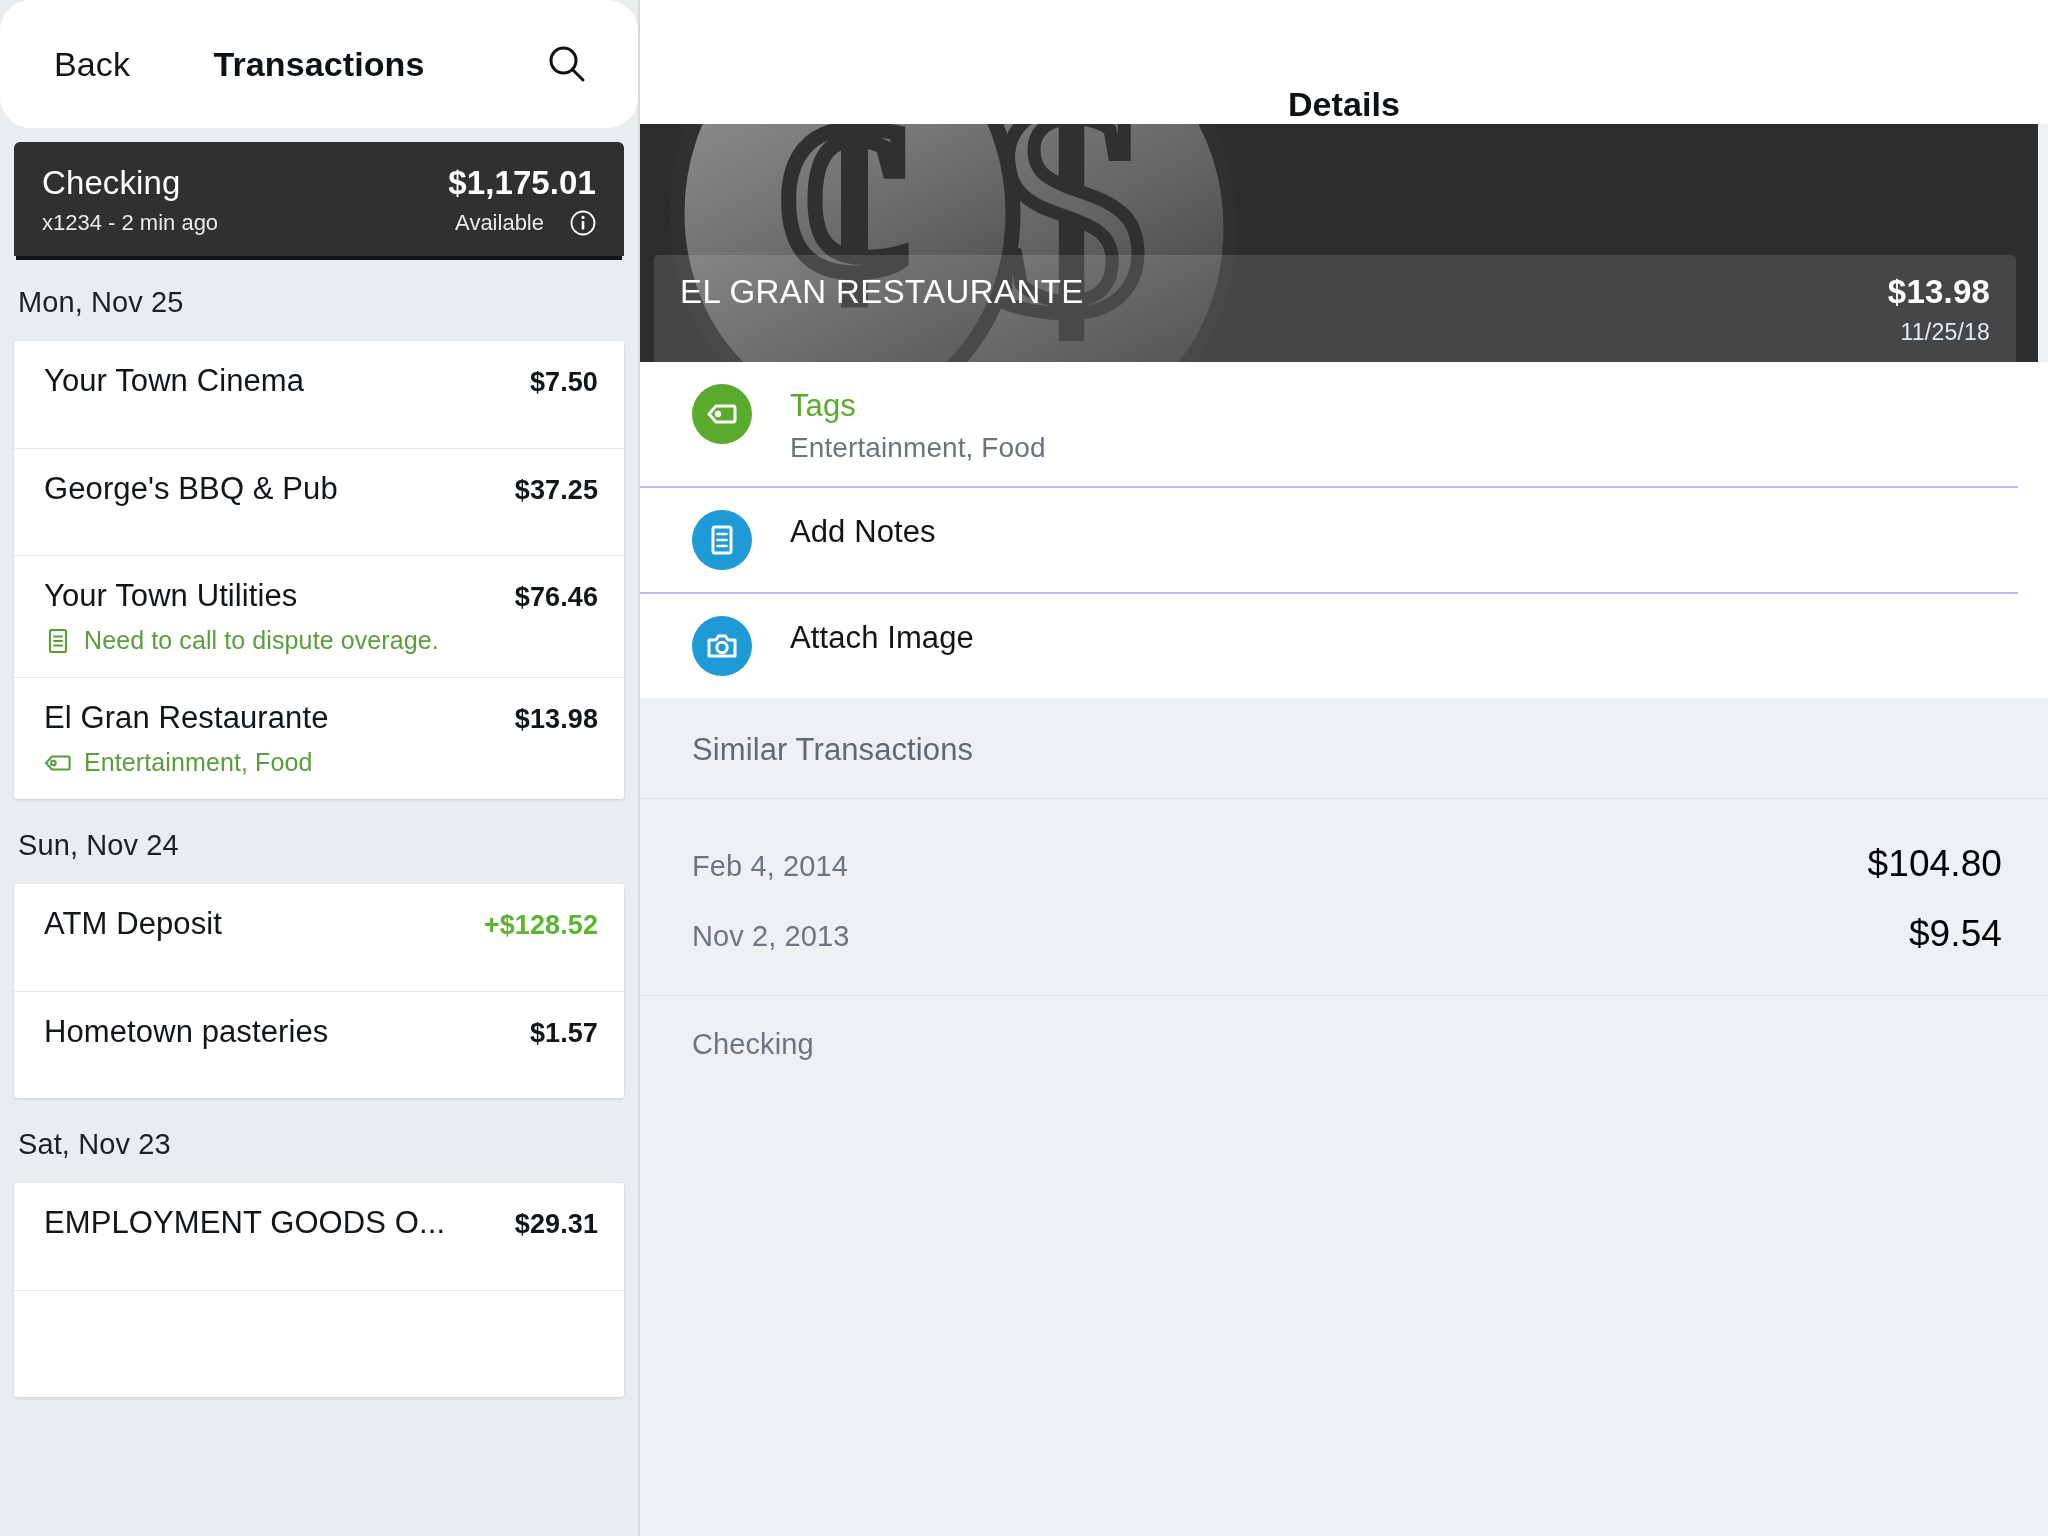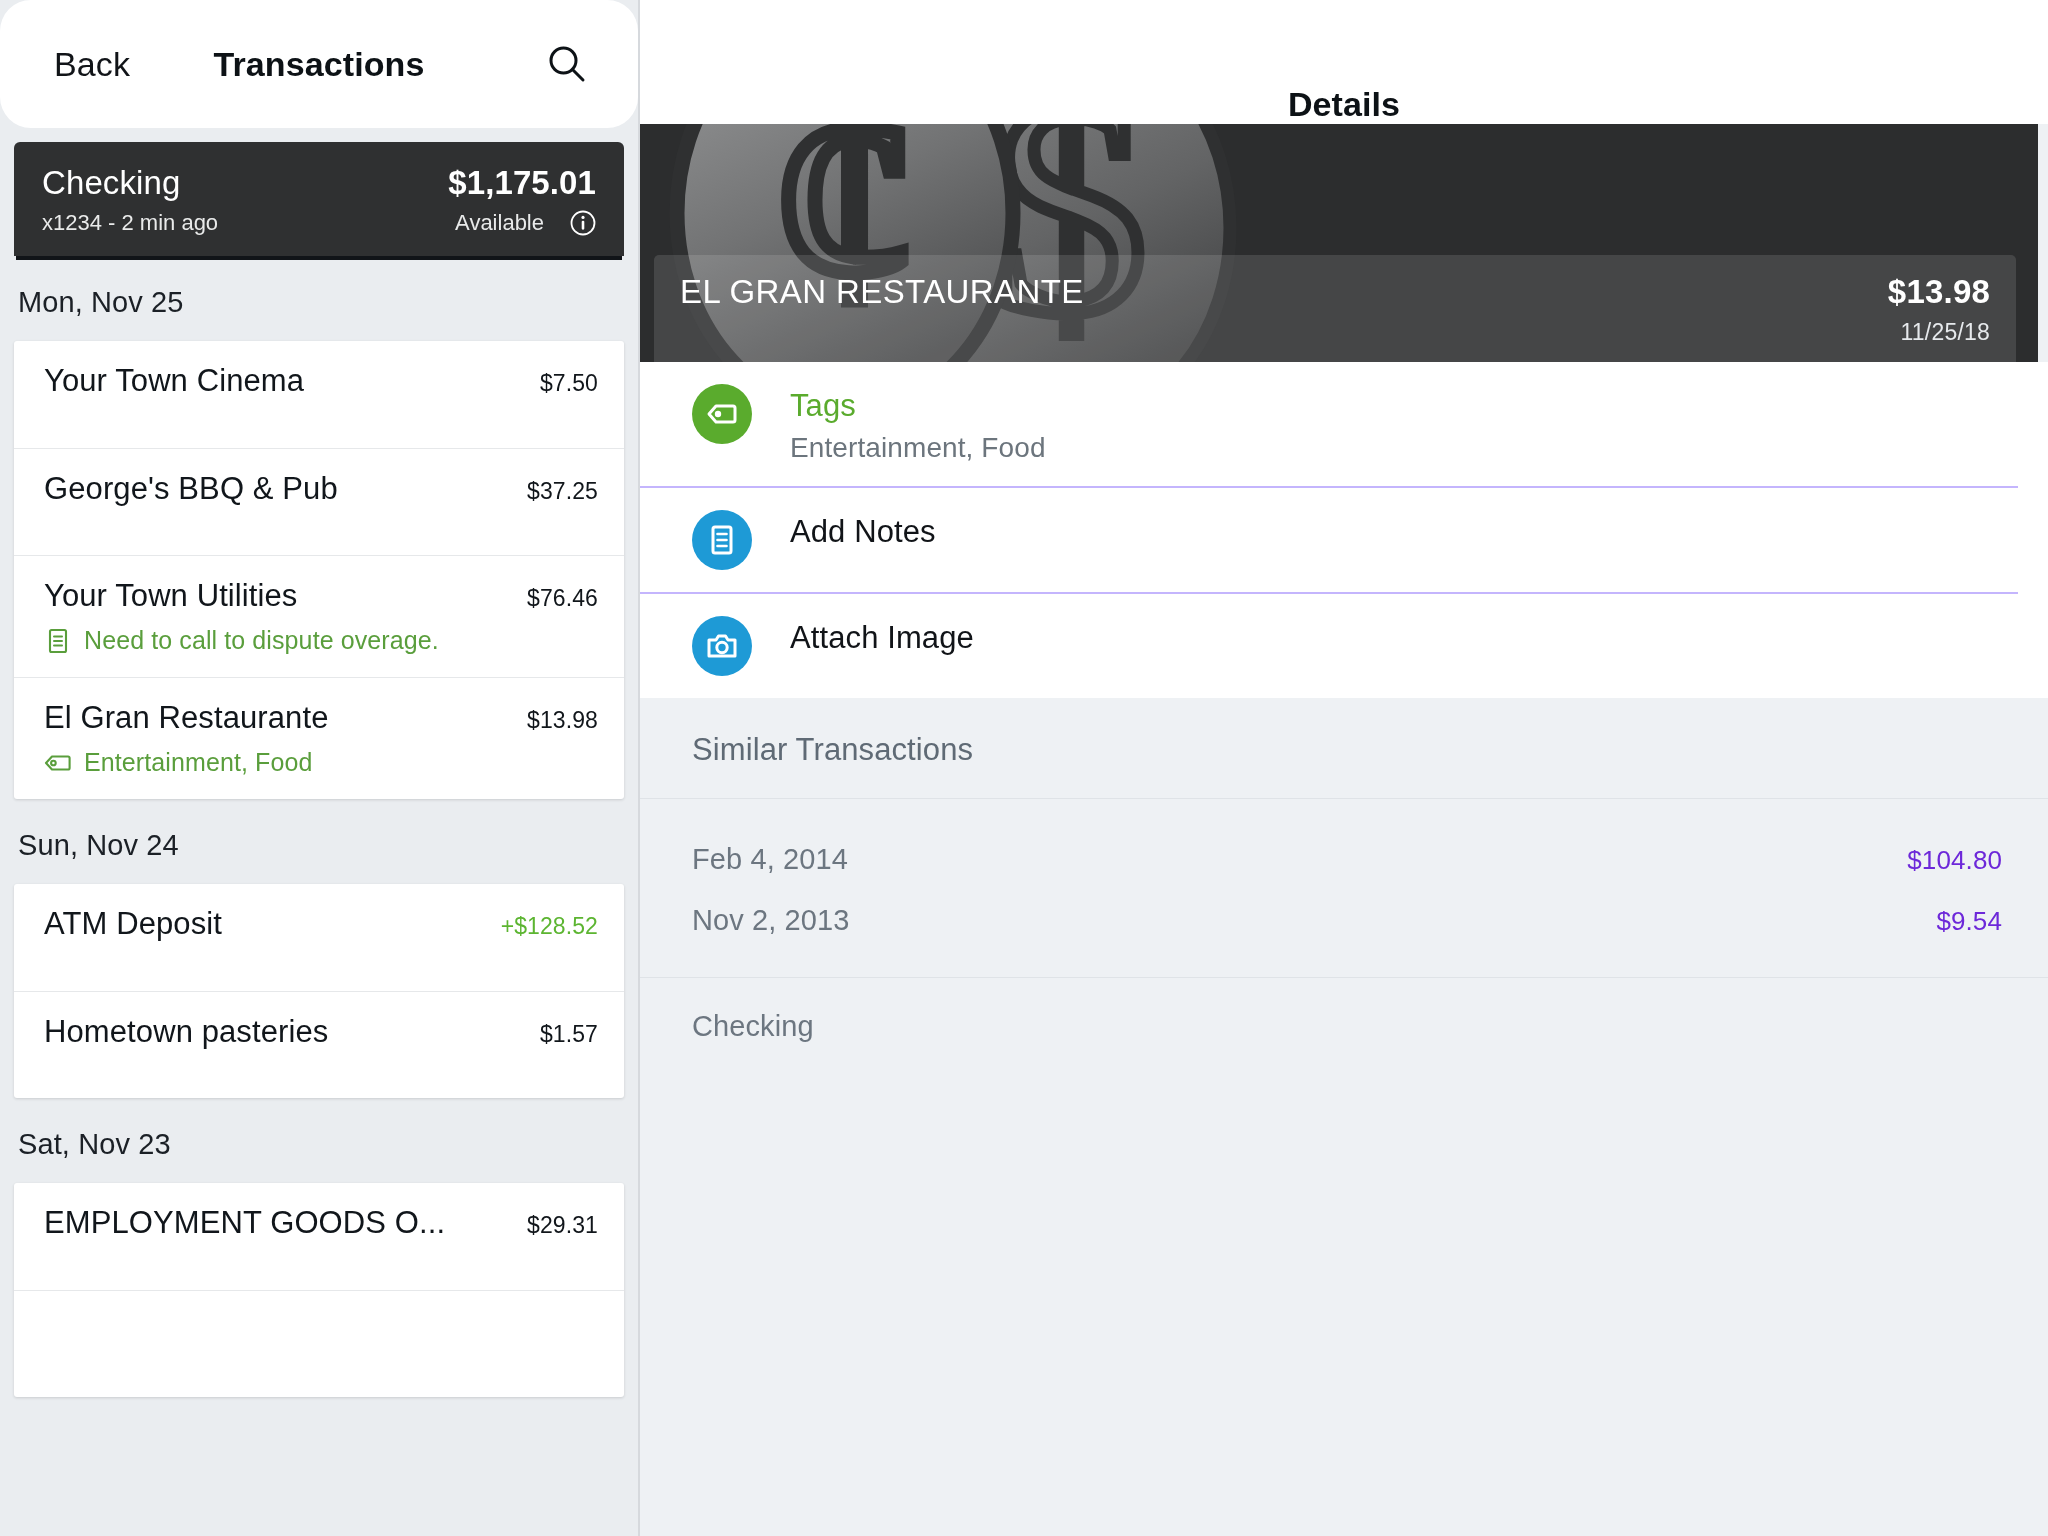--- a/index.html
+++ b/index.html
@@ -79,21 +79,21 @@
     border-top:1px solid #e6e8ea;
     min-height:107px;
   }
   .txn-row:first-child { border-top:none; }
   .txn-main { display:flex; align-items:baseline; justify-content:space-between; }
   .txn-name {
     font-size:31px; color:#11161b; letter-spacing:0.1px;
     white-space:nowrap; overflow:hidden; text-overflow:ellipsis;
     padding-right:18px;
   }
-  .txn-amt { font-size:23px; color:#11161b; font-weight:normal; white-space:nowrap; letter-spacing:0.1px;}
+  .txn-amt { font-size:27px; color:#11161b; font-weight:bold; white-space:nowrap; letter-spacing:0.1px;}
   .txn-amt.credit { color:#5cb531; }
   .txn-meta { display:flex; align-items:center; gap:12px; margin-top:12px; }
   .txn-meta-text { font-size:25px; color:#5a9e3c; letter-spacing:0.1px; }
   .mini-icon { width:28px; height:28px; flex:0 0 28px; display:block; }
 
   
   .right-pane {
     flex:1 1 auto; height:1536px;
     background:#eef1f4;
     display:flex; flex-direction:column;
@@ -157,21 +157,21 @@
     font-size:31px; color:#5f6a75;
     padding:34px 0 30px 52px;
     letter-spacing:0.1px;
   }
   .similar-list { border-top:1px solid #dfe3e7; padding:30px 0 26px 0; }
   .similar-row {
     display:flex; align-items:baseline; justify-content:space-between;
     padding:14px 46px 14px 52px;
   }
   .sim-date { font-size:29px; color:#6c7680; letter-spacing:0.1px; }
-  .sim-amt  { font-size:26px; color:#6d28d9; letter-spacing:0.1px; }
+  .sim-amt  { font-size:37px; color:#000000; letter-spacing:0.1px; }
   .desc-sec { border-top:1px solid #dfe3e7; padding:30px 52px 0 52px; }
   .desc-line { font-size:29px; color:#6c7680; line-height:1.28; letter-spacing:0.1px; }
 </style>
 </head>
 <body>
 
 <div class="app">
 
   <div class="left-pane">
 

